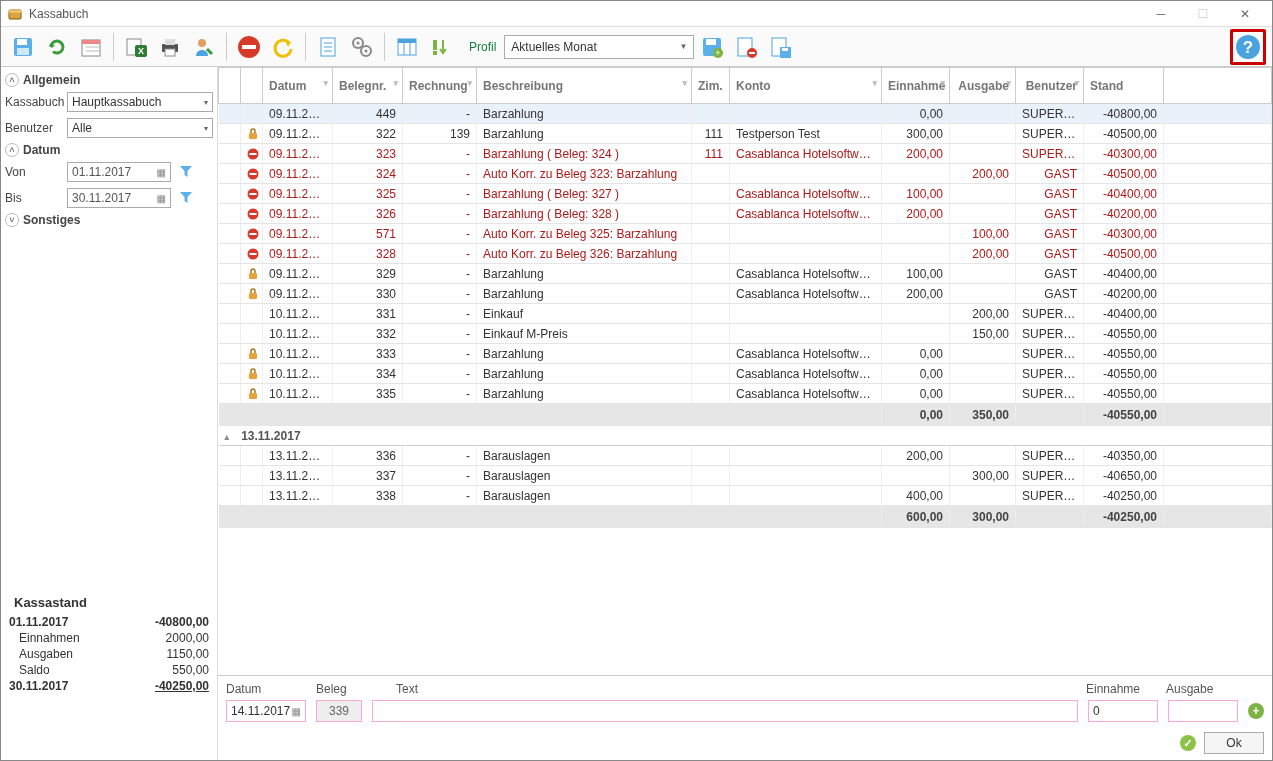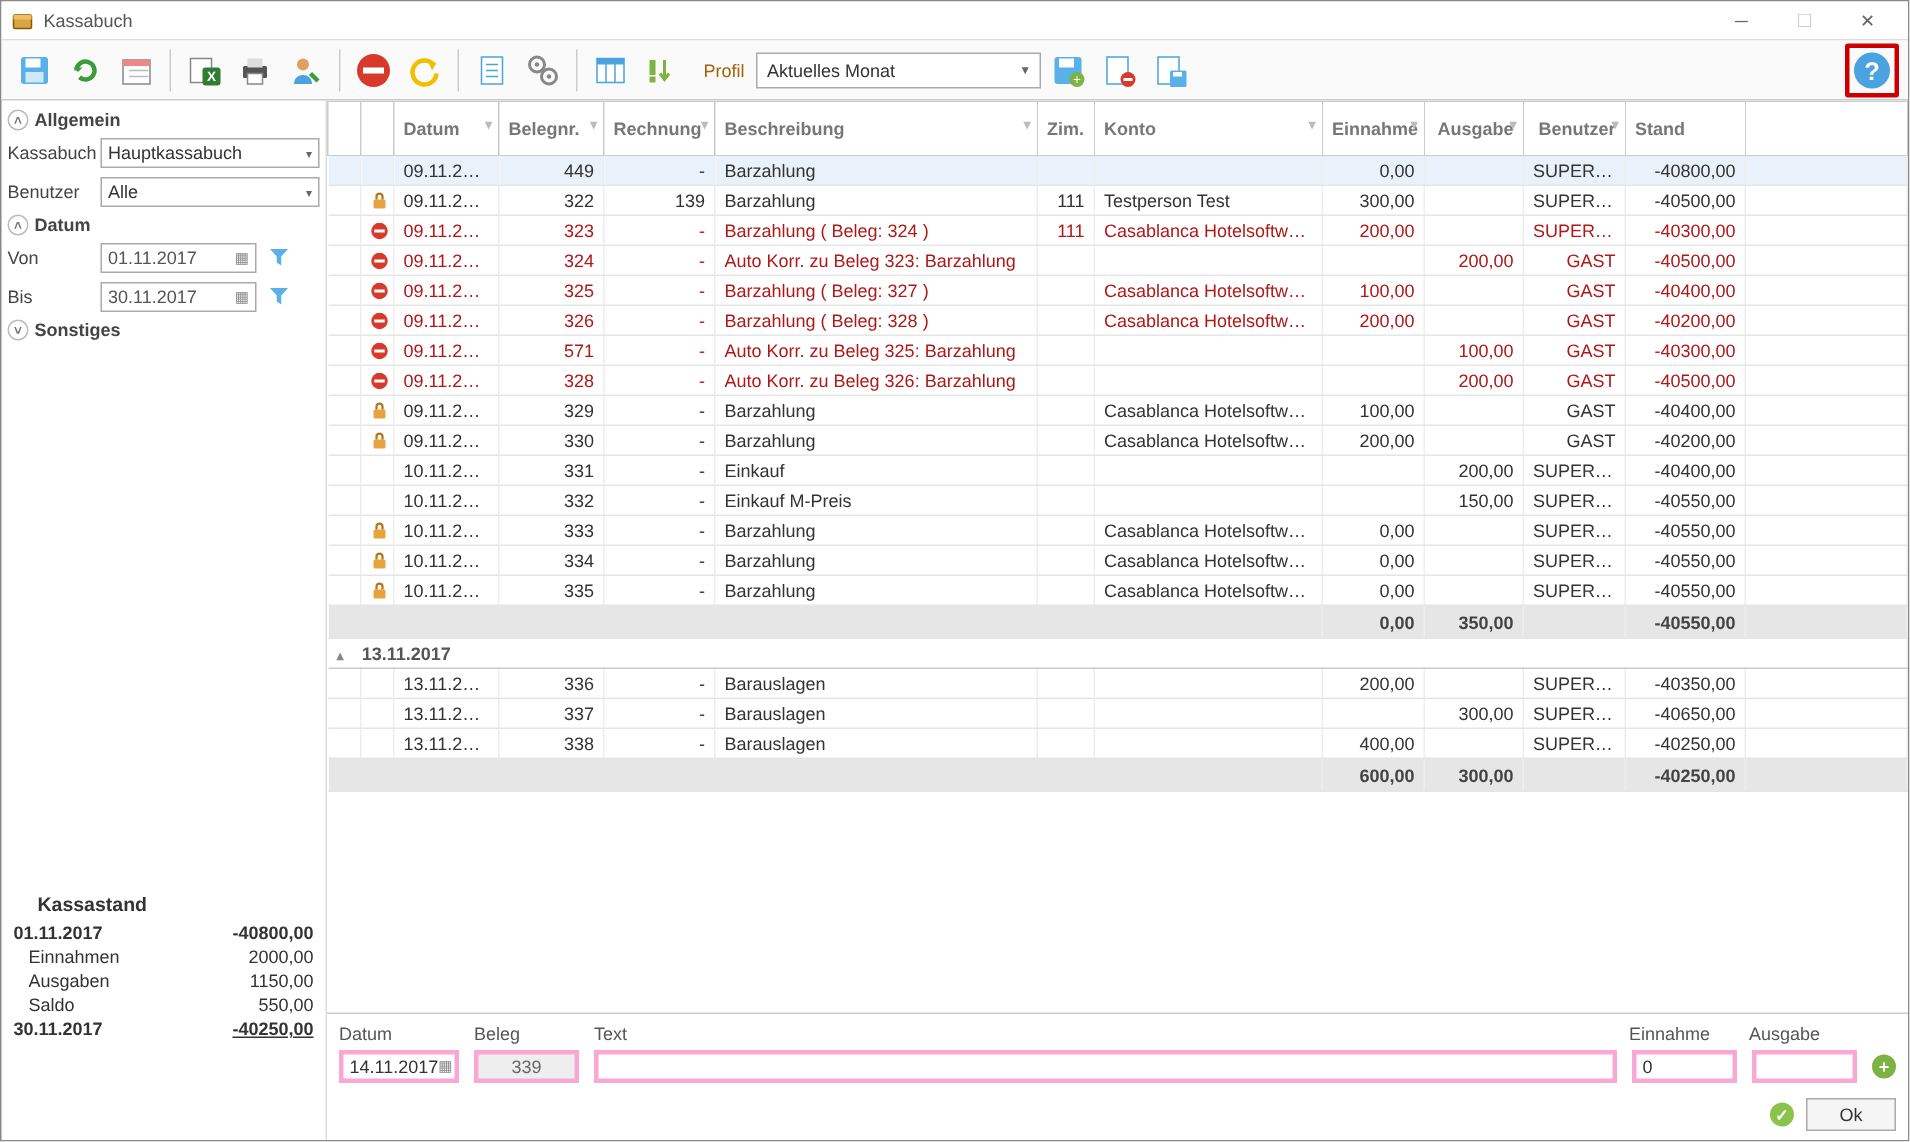--- a/index.html
+++ b/index.html
@@ -6,35 +6,35 @@
   html, body { margin:0; padding:0; font-family: "Segoe UI", Tahoma, sans-serif; font-size:12px; color:#333; background:#fff; }
   .window { width:1273px; height:761px; border:1px solid #888; display:flex; flex-direction:column; position:relative; }
   .titlebar { height:26px; background:#fff; border-bottom:1px solid #ddd; display:flex; align-items:center; padding:0 6px; }
   .titlebar .icon { width:16px; height:16px; margin-right:6px; display:inline-flex; align-items:center; justify-content:center;}
   .titlebar .title { flex:1; color:#555; }
   .winbtns { display:flex; gap:0; }
   .winbtn { width:42px; height:24px; display:flex; align-items:center; justify-content:center; color:#666; }
   .toolbar { height:40px; border-bottom:1px solid #ccc; background:#fafafa; display:flex; align-items:center; padding:2px 6px; gap:2px; }
   .tbtn { width:32px; height:34px; display:flex; align-items:center; justify-content:center; border-radius:2px; }
   .tsep { width:1px; height:28px; background:#ccc; margin:0 4px; }
-  .tlabel { margin:0 6px 0 10px; color:#a16207; }
+  .tlabel { margin:0 6px 0 10px; color:#15803d; }
   .tselect { height:24px; width:190px; border:1px solid #aaa; background:#fff; display:flex; align-items:center; padding:0 6px; justify-content:space-between; }
   .help-btn { margin-left:auto; width:36px; height:36px; border:3px solid #cc0000; display:flex; align-items:center; justify-content:center; border-radius:2px;}
   .body { flex:1; display:flex; overflow:hidden; }
   .sidebar { width:217px; border-right:1px solid #ddd; display:flex; flex-direction:column; padding:4px 4px; }
   .sechead { display:flex; align-items:center; gap:4px; padding:2px 0; color:#444; font-weight:600;}
   .secchev { width:14px; height:14px; border:1px solid #bbb; border-radius:8px; display:inline-flex; align-items:center; justify-content:center; font-size:9px; color:#777;}
   .fieldrow { display:flex; align-items:center; margin:3px 0; gap:4px; }
   .fieldlabel { width:58px; color:#444; }
   .combo { flex:1; height:20px; border:1px solid #aaa; background:#fff; display:flex; align-items:center; padding:0 4px; justify-content:space-between;}
   .dateinput { width:104px; height:20px; border:1px solid #aaa; background:#fff; display:flex; align-items:center; padding:0 4px; justify-content:space-between; color:#555;}
   .filterbtn { width:22px; height:20px; display:flex; align-items:center; justify-content:center;}
   .spacer-flex { flex:1; }
   .kassastand { padding:2px 4px; }
-  .kassastand h4 { margin:4px 16px; font-size:13px; font-weight:700; }
+  .kassastand h4 { margin:4px 5px; font-size:13px; font-weight:700; }
   .ksrow { display:flex; justify-content:space-between; padding:1px 0;}
   .ksrow.bold { font-weight:700; }
   .ksrow.underline span:last-child { text-decoration:underline;}
   .ksrow .ind { padding-left:10px;}
   .main { flex:1; display:flex; flex-direction:column; overflow:hidden; }
   .gridwrap { flex:1; overflow:auto; }
   table.grid { border-collapse:collapse; width:100%; table-layout:fixed; }
   table.grid th { background:#fff; border:1px solid #ccc; height:36px; font-weight:600; color:#777; text-align:left; padding:0 6px; position:relative; vertical-align:middle;}
   table.grid th .fico { position:absolute; right:4px; top:10px; font-size:9px; color:#bbb;}
   table.grid td { border-bottom:1px solid #e5e5e5; border-right:1px solid #eee; height:20px; padding:0 6px; white-space:nowrap; overflow:hidden; text-overflow:ellipsis; }
@@ -52,21 +52,21 @@
   .c-tail  { width:108px; }
   tr.grouprow td { background:#fff; font-weight:600; color:#555; border-top:1px solid #ccc; border-bottom:1px solid #ccc; }
   tr.grouprow .gchev { display:inline-block; width:10px; color:#888; font-size:9px; }
   tr.sumrow td { background:#e6e6e6; font-weight:700; color:#444; height:22px;}
   tr.selrow td { background:#e9f2fb; }
   tr.redrow td { color:#b01818; }
   .lockico svg, .stopico svg { display:block; margin:auto; }
   .entrybar { border-top:1px solid #ccc; padding:6px 8px 8px 8px; display:flex; flex-direction:column; gap:4px;}
   .entrylabels { display:flex; gap:10px; color:#555;}
   .entryinputs { display:flex; gap:10px; align-items:center;}
-  .inp { height:22px; border:3px solid #f9a8d4; background:#fff; padding:0 4px; display:flex; align-items:center;text-align:right; }
+  .inp { height:22px; border:1px solid #f9a8d4; background:#fff; padding:0 4px; display:flex; align-items:center;text-align:right; }
   .inp.ro { background:#eee; color:#666; justify-content:center;}
   .submitrow { display:flex; justify-content:flex-end; align-items:center; gap:8px; padding:2px 8px 6px 0;}
   .okbtn { width:60px; height:22px; border:1px solid #aaa; background:#f5f5f5; text-align:center; line-height:20px;}
   .ok-icon { width:16px; height:16px; border-radius:8px; background:#8bc34a; color:#fff; display:inline-flex; align-items:center; justify-content:center; font-size:11px; font-weight:bold;}
   .add-icon { width:16px; height:16px; border-radius:8px; background:#7cb342; color:#fff; display:inline-flex; align-items:center; justify-content:center; font-size:12px; font-weight:bold;}
   .chev { font-size:8px; color:#666;}
 </style>
 </head>
 <body>
 
@@ -670,21 +670,21 @@
           <span style="flex:1">Text</span>
           <span style="width:70px">Einnahme</span>
           <span style="width:70px">Ausgabe</span>
           <span style="width:18px"></span>
         </div>
         <div class="entryinputs">
           <div class="inp" style="width:80px">
               <span>14.11.2017</span>
               <span style="margin-left:auto;font-size:10px;color:#888">▦</span>
             </div>
-          <div class="inp ro" style="width:70px">
+          <div class="inp ro" style="width:46px">
               <span>339</span>
             </div>
           <div class="inp" style="flex:1">
               <span></span>
             </div>
           <div class="inp" style="width:70px">
               <span>0</span>
             </div>
           <div class="inp" style="width:70px">
               <span></span>

